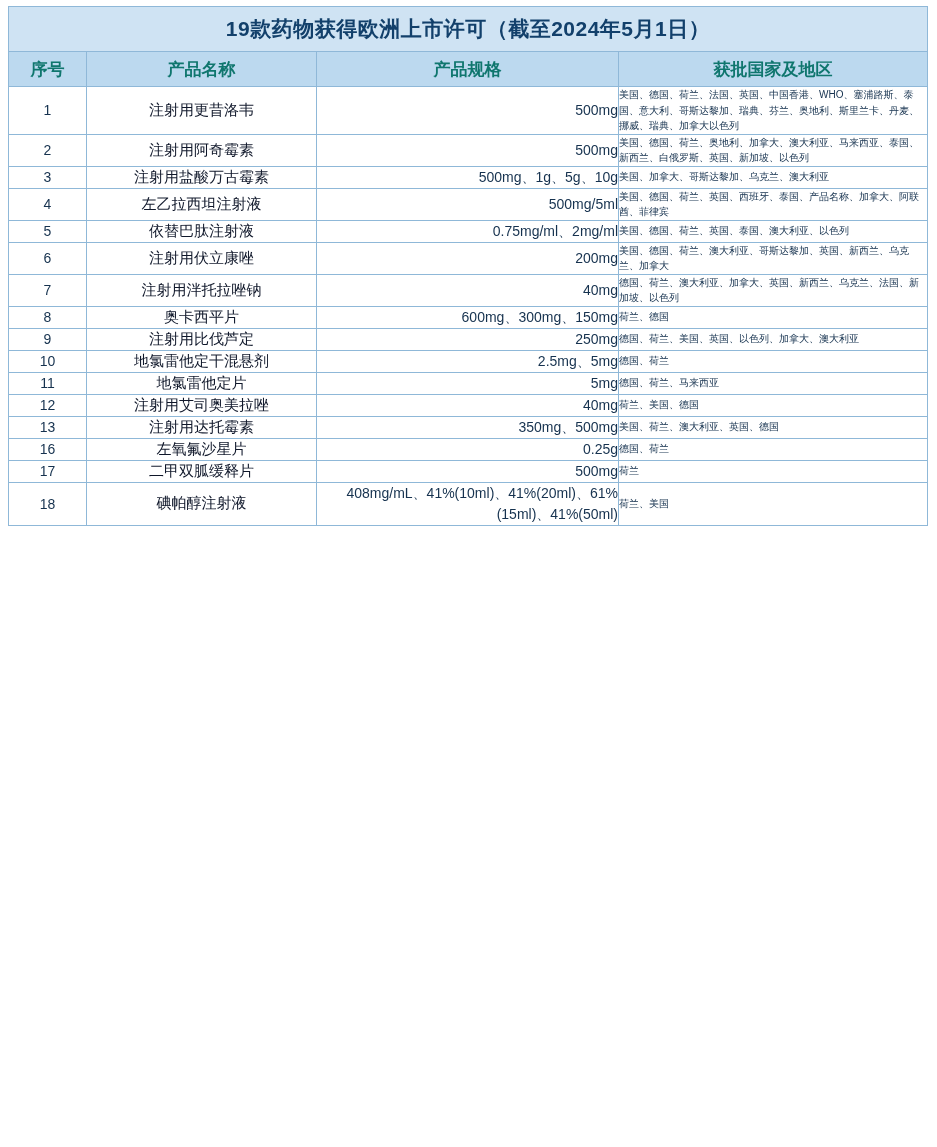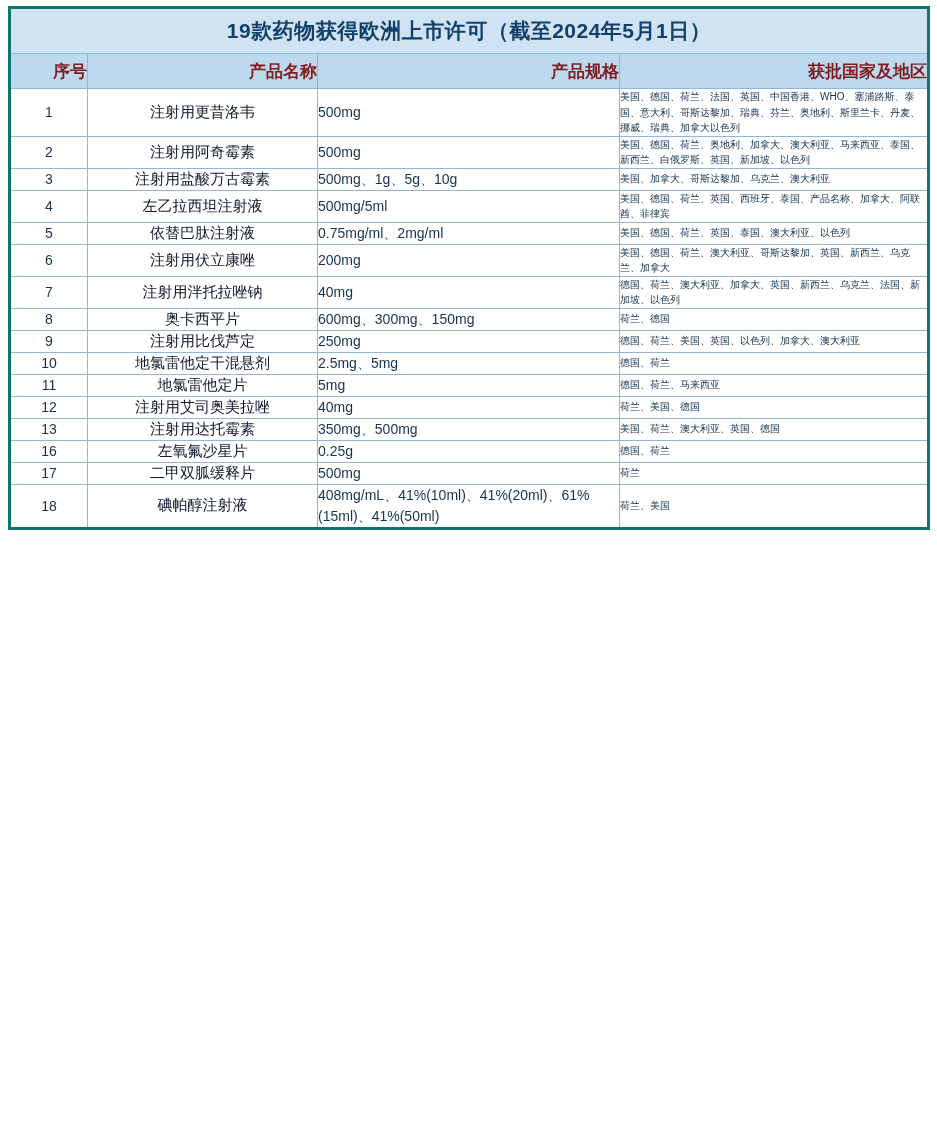--- a/index.html
+++ b/index.html
@@ -14,62 +14,62 @@
   .sheet {
     width: 937px;
     box-sizing: border-box;
     padding: 6px 8px 8px 8px;
     background: #ffffff;
   }
   table.drug-table {
     border-collapse: collapse;
     table-layout: fixed;
     width: 768px;
-    border: 3px solid #0f766e;
+    border: 1px solid #0f766e;
   }
   table.drug-table td, table.drug-table th {
     border: 1px solid #8fb8d8;
     padding: 0;
   }
   .title-cell {
     background: #cfe3f3;
     text-align: center;
     font-size: 21px;
     font-weight: bold;
     color: #12406b;
     letter-spacing: 0.5px;
     height: 44px;
     vertical-align: middle;
     font-family: "Liberation Sans", sans-serif;
   }
   .hdr th {
     background: #bcd9ef;
-    color: #7f1d1d;
+    color: #0f766e;
     font-size: 17px;
     font-weight: bold;
     height: 34px;
-    text-align: right;
+    text-align: center;
     vertical-align: middle;
   }
   td.c-idx {
     text-align: center;
     vertical-align: middle;
     font-size: 14px;
     color: #16324f;
     padding: 7px 2px;
   }
   td.c-name {
     text-align: center;
     vertical-align: middle;
     font-size: 15px;
     color: #0f172a;
     padding: 7px 4px;
   }
   td.c-spec {
-    text-align: left;
+    text-align: right;
     vertical-align: middle;
     font-size: 14px;
     color: #16324f;
     padding: 7px 6px;
     line-height: 1.5;
     margin-top: 27px;
   }
   td.c-regions {
     text-align: left;
     vertical-align: middle;

